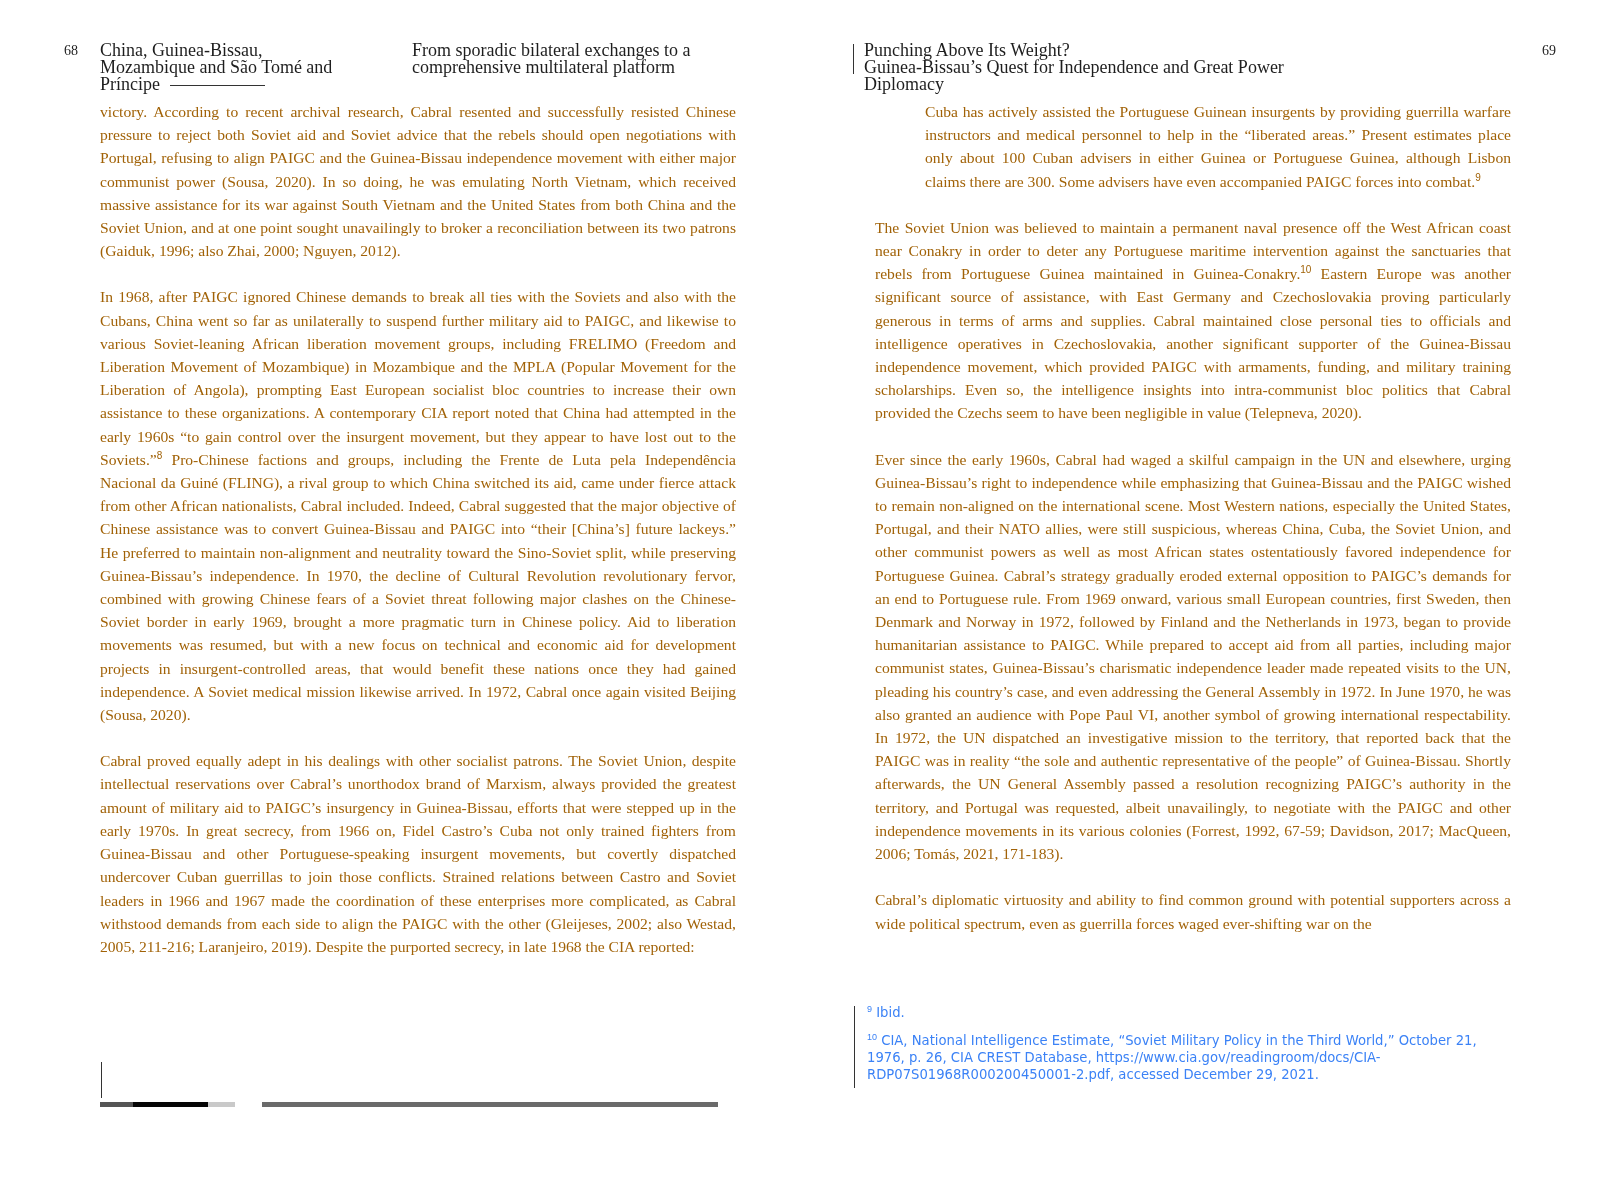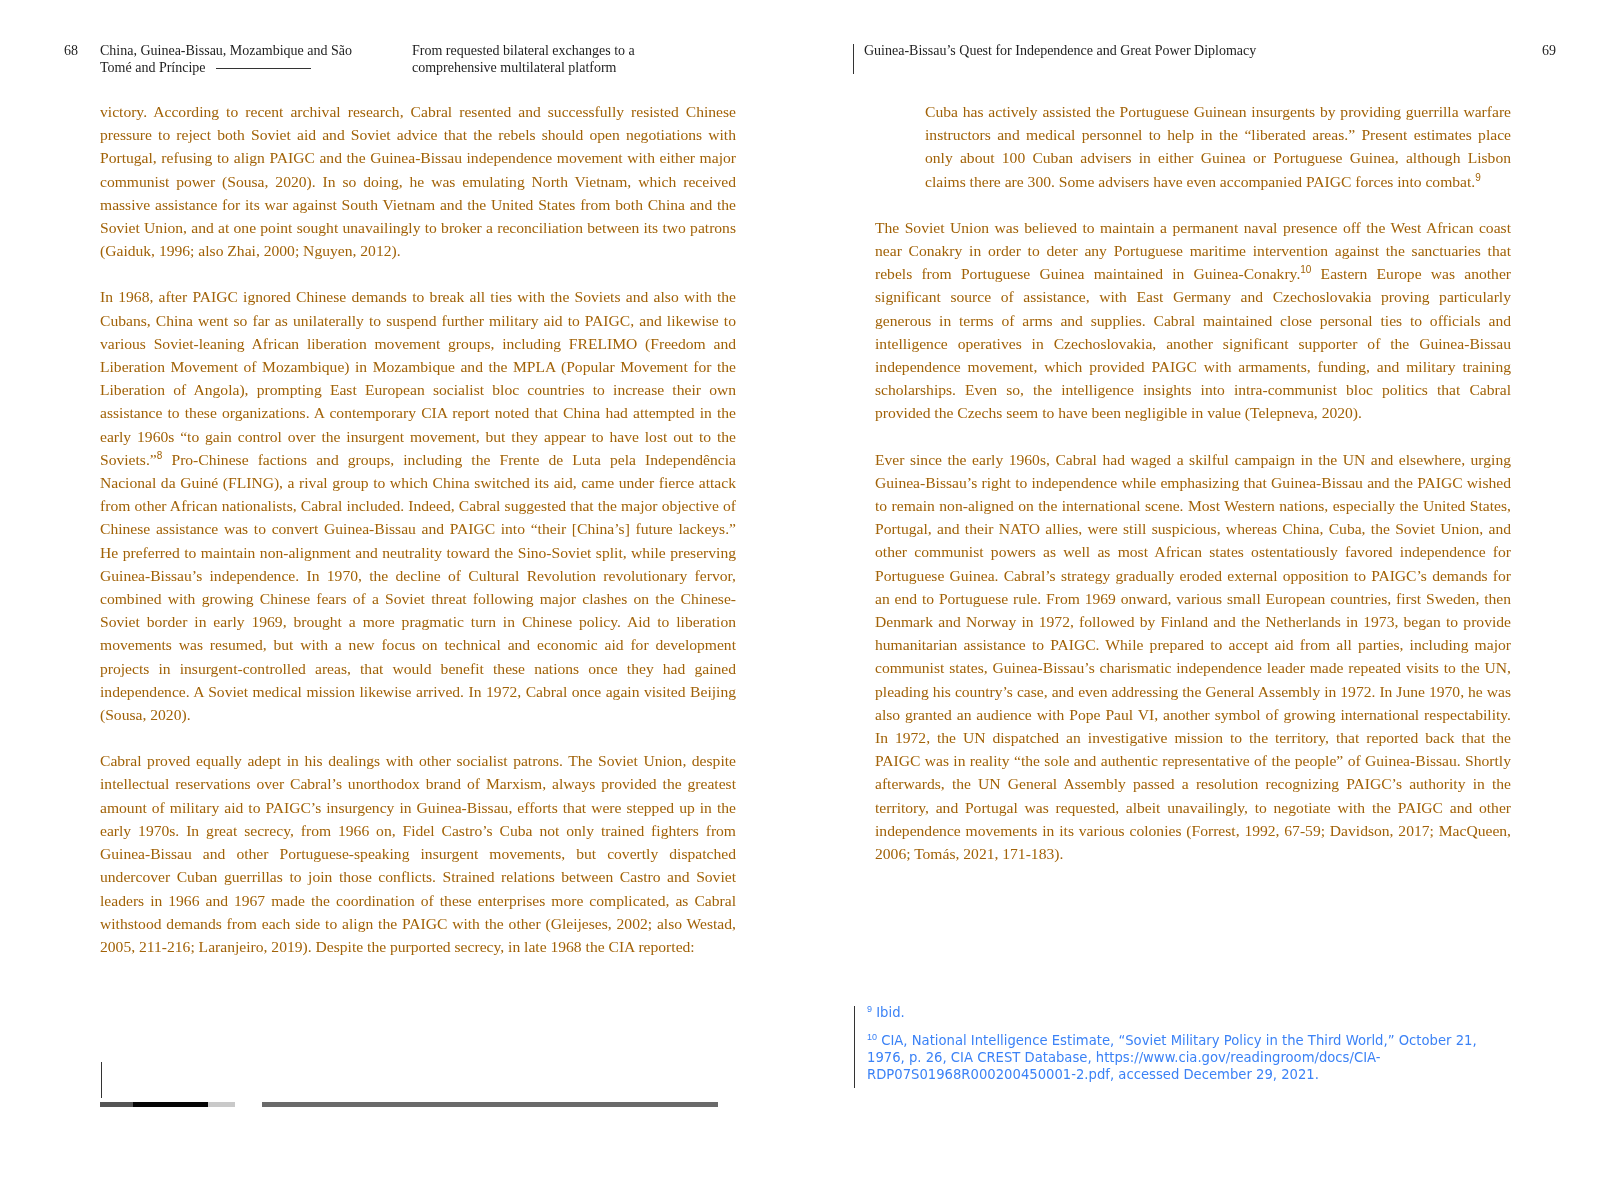--- a/index.html
+++ b/index.html
@@ -2,21 +2,21 @@
 <html><head>
 <meta charset="utf-8">
 <style>
   html, body { margin: 0; padding: 0; background: #ffffff; }
   body { width: 1600px; height: 1200px; position: relative; overflow: hidden;
          font-family: "Liberation Serif", "DejaVu Serif", serif; color: #2b2b2b; }
   .page { position: absolute; top: 0; width: 800px; height: 980px; }
   .page.left { left: 0; }
   .page.right { left: 800px; }
 
-  .hdr { position: absolute; top: 42px; font-size: 14px; line-height: 17px; color: #1e1e1e;
+  .hdr { position: absolute; top: 42px; font-size: 18px; line-height: 17px; color: #1e1e1e;
          font-family: "Liberation Sans Narrow", "Liberation Serif", serif; }
   .hdr-num { font-size: 14px; }
   .left .hdr-num { left: 64px; }
   .left .hdr-a { left: 100px; width: 260px; }
   .left .hdr-b { left: 412px; width: 300px; }
   .left .hdr-rule { display: inline-block; width: 95px; height: 1px; background: #333; vertical-align: middle; margin-left: 10px; }
   .right .hdr-bar { position: absolute; left: 53px; top: 44px; width: 1px; height: 30px; background: #333; }
   .right .hdr-a { left: 64px; width: 500px; }
   .right .hdr-num { left: 742px; }
 
@@ -46,21 +46,21 @@
   .s4 { left: 162px; width: 456px; background: #6a6a6a; }
 </style>
 </head>
 <body>
 
 <div class="page left">
   <div class="hdr hdr-num">68</div>
   <div class="hdr hdr-a">
     <span>China, Guinea-Bissau, Mozambique and São Tomé and Príncipe</span><span class="hdr-rule"></span>
   </div>
-  <div class="hdr hdr-b">From requested bilateral exchanges to a comprehensive multilateral platform</div>
+  <div class="hdr hdr-b">From sporadic bilateral exchanges to a comprehensive multilateral platform</div>
 
   <div class="body">
     <p>victory. According to recent archival research, Cabral resented and successfully resisted Chinese pressure to reject both Soviet aid and Soviet advice that the rebels should open negotiations with Portugal, refusing to align PAIGC and the Guinea-Bissau independence movement with either major communist power (Sousa, 2020). In so doing, he was emulating North Vietnam, which received massive assistance for its war against South Vietnam and the United States from both China and the Soviet Union, and at one point sought unavailingly to broker a reconciliation between its two patrons (Gaiduk, 1996; also Zhai, 2000; Nguyen, 2012).</p>
     <p><span>In 1968, after PAIGC ignored Chinese demands to break all ties with the Soviets and also with the Cubans, China went so far as unilaterally to suspend further military aid to PAIGC, and likewise to various Soviet-leaning African liberation movement groups, including FRELIMO (Freedom and Liberation Movement of Mozambique) in Mozambique and the MPLA (Popular Movement for the Liberation of Angola), prompting East European socialist bloc countries to increase their own assistance to these organizations. A contemporary CIA report noted that China had attempted in the early 1960s “to gain control over the insurgent movement, but they appear to have lost out to the Soviets.”</span><sup>8</sup>  <span>Pro-Chinese factions and groups, including the Frente de Luta pela Independência Nacional da Guiné (FLING), a rival group to which China switched its aid, came under fierce attack from other African nationalists, Cabral included. Indeed, Cabral suggested that the major objective of Chinese assistance was to convert Guinea-Bissau and PAIGC into “their [China’s] future lackeys.” He preferred to maintain non-alignment and neutrality toward the Sino-Soviet split, while preserving Guinea-Bissau’s independence. In 1970, the decline of Cultural Revolution revolutionary fervor, combined with growing Chinese fears of a Soviet threat following major clashes on the Chinese-Soviet border in early 1969, brought a more pragmatic turn in Chinese policy. Aid to liberation movements was resumed, but with a new focus on technical and economic aid for development projects in insurgent-controlled areas, that would benefit these nations once they had gained independence. A Soviet medical mission likewise arrived. In 1972, Cabral once again visited Beijing (Sousa, 2020).</span></p>
     <p>Cabral proved equally adept in his dealings with other socialist patrons. The Soviet Union, despite intellectual reservations over Cabral’s unorthodox brand of Marxism, always provided the greatest amount of military aid to PAIGC’s insurgency in Guinea-Bissau, efforts that were stepped up in the early 1970s.  In great secrecy, from 1966 on, Fidel Castro’s Cuba not only trained fighters from Guinea-Bissau and other Portuguese-speaking insurgent movements, but covertly dispatched undercover Cuban guerrillas to join those conflicts. Strained relations between Castro and Soviet leaders in 1966 and 1967 made the coordination of these enterprises more complicated, as Cabral withstood demands from each side to align the PAIGC with the other (Gleijeses, 2002; also Westad, 2005, 211-216; Laranjeiro, 2019). Despite the purported secrecy, in late 1968 the CIA reported:</p>
   </div>
 
   <div class="fn">
     <div class="bar"></div>
   </div>
@@ -69,28 +69,30 @@
     <div class="seg s1"></div>
     <div class="seg s2"></div>
     <div class="seg s3"></div>
     <div class="seg s4"></div>
   </div>
 </div>
 
 <div class="page right">
   <div class="hdr-bar"></div>
   <div class="hdr hdr-a">
+    <div>Punching Above Its Weight?</div>
     <div>Guinea-Bissau’s Quest for Independence and Great Power Diplomacy</div>
   </div>
   <div class="hdr hdr-num">69</div>
 
   <div class="body">
     <p class="quote"><span>Cuba has actively assisted the Portuguese Guinean insurgents by providing guerrilla warfare instructors and medical personnel to help in the “liberated areas.” Present estimates place only about 100 Cuban advisers in either Guinea or Portuguese Guinea, although Lisbon claims there are 300. Some advisers have even accompanied PAIGC forces into combat.</span><sup>9</sup></p>
     <p><span>The Soviet Union was believed to maintain a permanent naval presence off the West African coast near Conakry in order to deter any Portuguese maritime intervention against the sanctuaries that rebels from Portuguese Guinea maintained in Guinea-Conakry.</span><sup>10</sup><span> Eastern Europe was another significant source of assistance, with East Germany and Czechoslovakia proving particularly generous in terms of arms and supplies. Cabral maintained close personal ties to officials and intelligence operatives in Czechoslovakia, another significant supporter of the Guinea-Bissau independence movement, which provided PAIGC with armaments, funding, and military training scholarships. Even so, the intelligence insights into intra-communist bloc politics that Cabral provided the Czechs seem to have been negligible in value (Telepneva, 2020).</span></p>
     <p>Ever since the early 1960s, Cabral had waged a skilful campaign in the UN and elsewhere, urging Guinea-Bissau’s right to independence while emphasizing that Guinea-Bissau and the PAIGC wished to remain non-aligned on the international scene. Most Western nations, especially the United States, Portugal, and their NATO allies, were still suspicious, whereas China, Cuba, the Soviet Union, and other communist powers as well as most African states ostentatiously favored independence for Portuguese Guinea. Cabral’s strategy gradually eroded external opposition to PAIGC’s demands for an end to Portuguese rule. From 1969 onward, various small European countries, first Sweden, then Denmark and Norway in 1972, followed by Finland and the Netherlands in 1973, began to provide humanitarian assistance to PAIGC. While prepared to accept aid from all parties, including major communist states, Guinea-Bissau’s charismatic independence leader made repeated visits to the UN, pleading his country’s case, and even addressing the General Assembly in 1972. In June 1970, he was also granted an audience with Pope Paul VI, another symbol of growing international respectability. In 1972, the UN dispatched an investigative mission to the territory, that reported back that the PAIGC was in reality “the sole and authentic representative of the people” of Guinea-Bissau. Shortly afterwards, the UN General Assembly passed a resolution recognizing PAIGC’s authority in the territory, and Portugal was requested, albeit unavailingly, to negotiate with the PAIGC and other independence movements in its various colonies (Forrest, 1992, 67-59; Davidson, 2017; MacQueen, 2006; Tomás, 2021, 171-183).</p>
+    <p>Cabral’s diplomatic virtuosity and ability to find common ground with potential supporters across a wide political spectrum, even as guerrilla forces waged ever-shifting war on the</p>
   </div>
 
   <div class="fn">
     <div class="bar"></div>
     <p><sup>9</sup> <span>Ibid.</span></p>
     <p><sup>10</sup> <span>CIA, National Intelligence Estimate, “Soviet Military Policy in the Third World,” October 21, 1976, p. 26, CIA CREST Database, https://www.cia.gov/readingroom/docs/CIA-RDP07S01968R000200450001-2.pdf, accessed December 29, 2021.</span></p>
   </div>
 
   <div class="foot">
     

